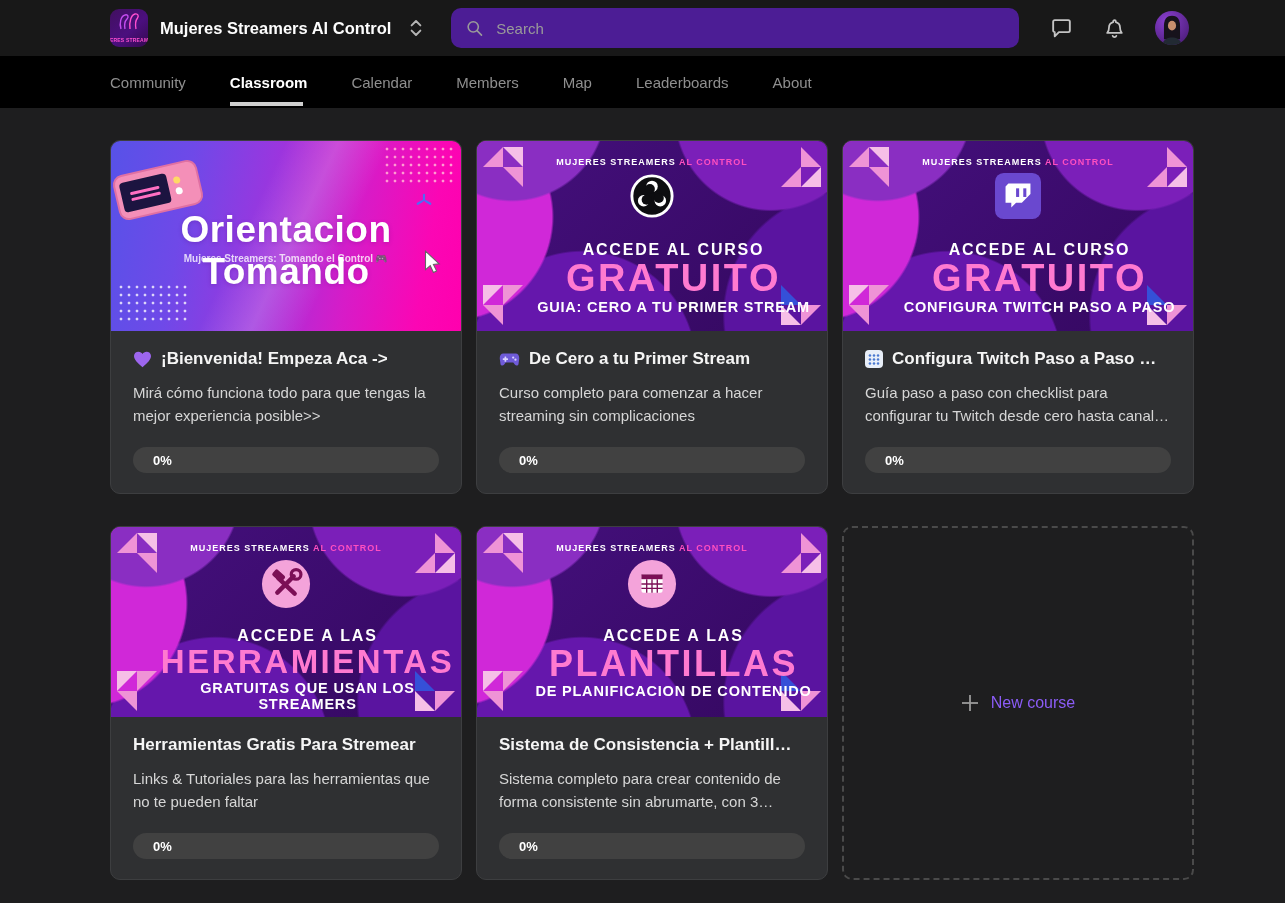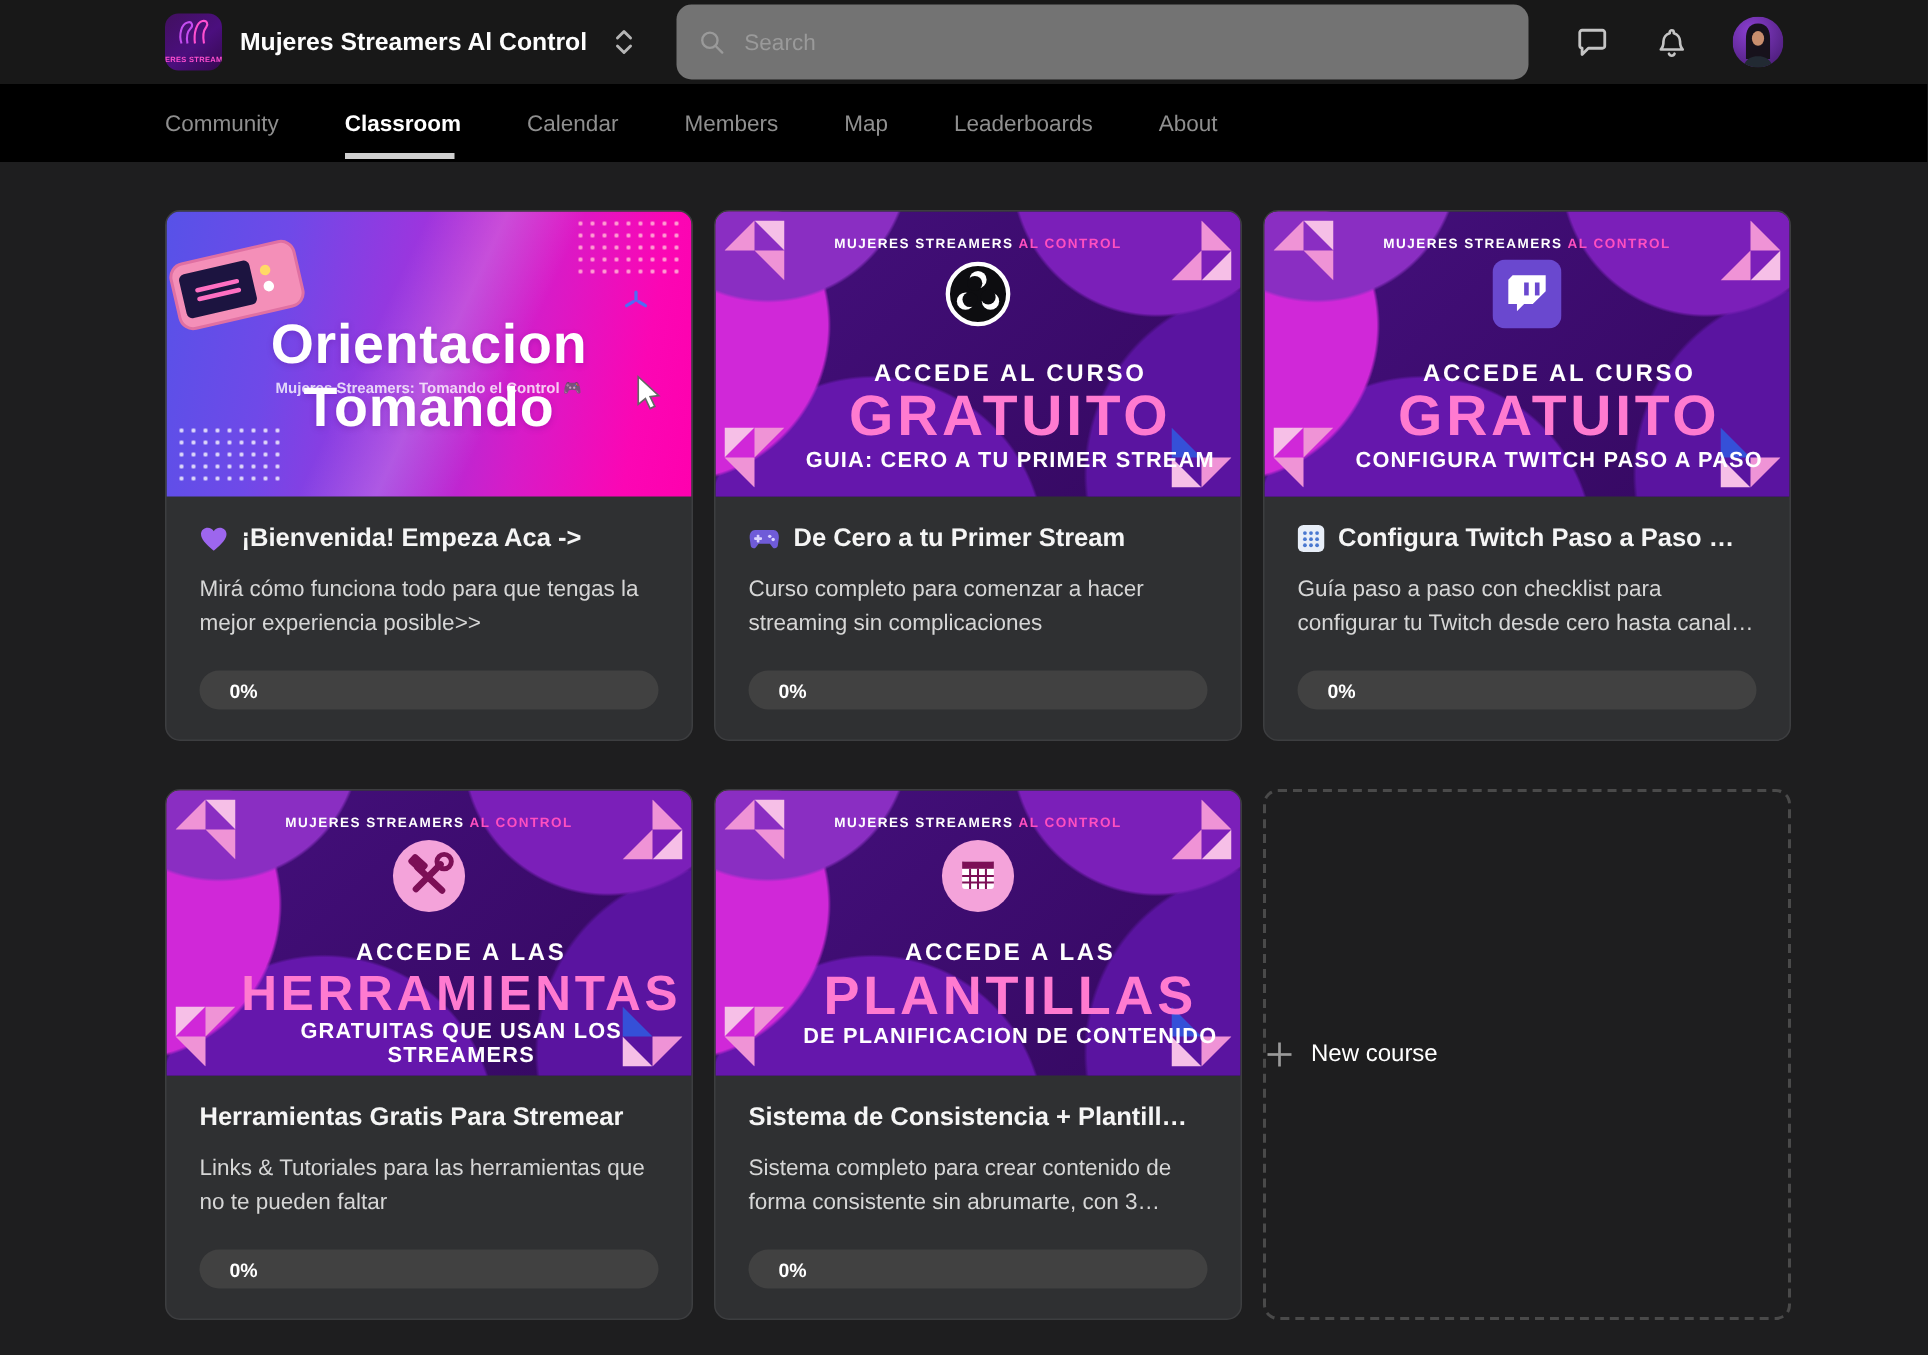--- a/index.html
+++ b/index.html
@@ -23,22 +23,22 @@
   }
   .logo svg { position:absolute; top:2px; left:6px; }
   .logo .logo-text {
     font-size:5px; font-weight:bold; color:#ff4fd0; letter-spacing:.2px;
     line-height:5px; text-align:center; padding-bottom:4px; white-space:nowrap;
   }
   .community-title { font-size:16.5px; font-weight:bold; color:#fdfdfd; white-space:nowrap; }
   .switcher { display:flex; align-items:center; margin-left:6px; cursor:pointer; }
 
   .searchbar {
-    margin-left:16px; flex:1; max-width:568px; height:50px;
-    background:#737373; border-radius:10px;
+    margin-left:16px; flex:1; max-width:568px; height:40px;
+    background:#4c1d95; border-radius:10px;
     display:flex; align-items:center; padding:0 14px; gap:12px;
   }
   .searchbar input {
     background:transparent; border:none; outline:none;
     color:#ddd; font-size:15px; width:100%;
     font-family:"Liberation Sans", sans-serif;
   }
   .searchbar input::placeholder { color:#9a9a9a; }
 
   .right-icons { margin-left:auto; display:flex; align-items:center; gap:28px; }
@@ -153,22 +153,22 @@
   }
   .progress {
     margin-top:auto; height:26px; background:#414141; border-radius:13px;
     display:flex; align-items:center; padding-left:20px;
     font-size:13px; font-weight:bold; color:#fff;
   }
 
   
   .new-course {
     height:354px; border:2px dashed #4a4a4a; border-radius:10px;
-    display:flex; align-items:center; gap:12px;
-    color:#ffffff; font-size:16px; cursor:pointer;
+    display:flex; align-items:center; justify-content:center; gap:12px;
+    color:#8b5cf6; font-size:16px; cursor:pointer;
   }
 </style>
 </head>
 <body>
 
 <div class="topbar">
   <div class="logo">
     <svg width="26" height="22" viewBox="0 0 26 22">
       <path d="M5 18 C3 12 5 5 9 4 C12 3 13 6 11 8 C9 10 8 13 9 18" fill="none" stroke="#c44df0" stroke-width="1.4"></path>
       <path d="M14 18 C13 11 15 4 19 3 C22 2.4 23 5 21.5 7 C19.5 9.5 19 13 20 18" fill="none" stroke="#ff4fd0" stroke-width="1.4"></path>

